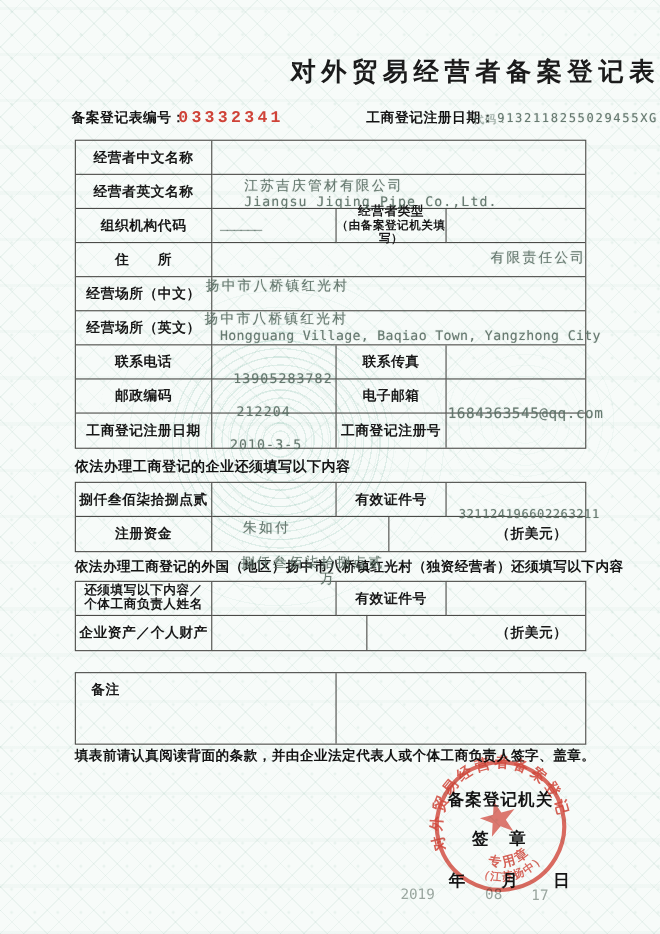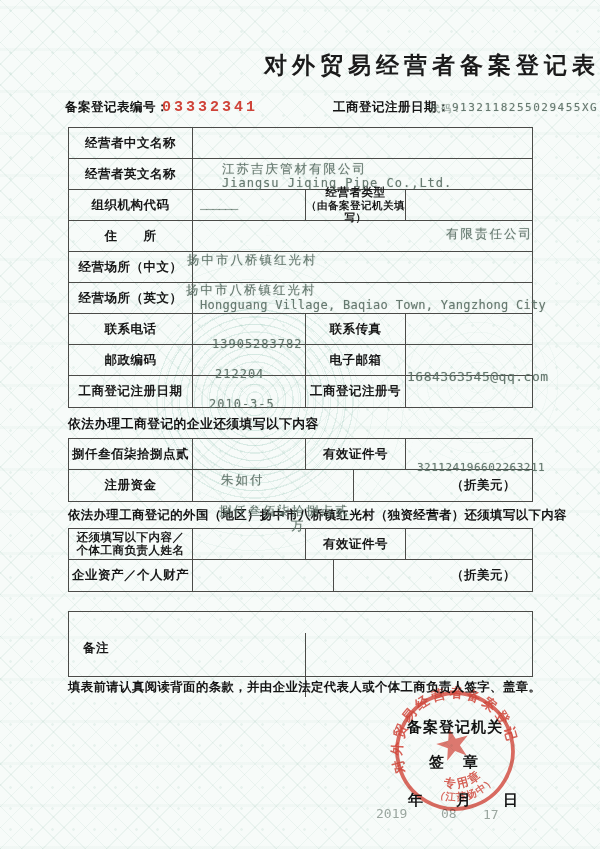--- a/index.html
+++ b/index.html
@@ -29,21 +29,21 @@
 
   .tbl  { position:absolute; border:1px solid #4b4b48; box-sizing:content-box; }
   .cell { position:absolute; box-sizing:border-box; border-right:1px solid #4b4b48; border-bottom:1px solid #4b4b48; }
   .cell.nr { border-right:none; }
   .cell.nb { border-bottom:none; }
   .lab  { display:flex; align-items:center; justify-content:center; text-align:center;
           font-weight:bold; font-size:12.5px; color:#181818; letter-spacing:0.5px; line-height:1.15; }
   .lab.sm { font-size:11.5px; }
   .lab.two { flex-direction:column; }
   .lab .l2 { font-size:10.5px; }
-  .lab.tl { align-items:flex-start; justify-content:flex-start; padding:8px 0 0 14px;margin-top:21px; }
+  .lab.tl { align-items:flex-start; justify-content:flex-start; padding:8px 0 0 14px; }
   .usd { justify-content:flex-end; padding-right:16px; }
 
   .fv { position:absolute; font-family:"DejaVu Sans Mono","DejaVu Sans",monospace;
         font-size:12px; color:rgba(90,110,100,0.88); letter-spacing:1px; white-space:pre;
         text-shadow:0 0 1px rgba(90,110,100,0.45); }
   .fv-cn { font-size:12.5px; letter-spacing:2px;margin-top:16px; }
   .fv-dash { color:rgba(90,110,100,0.55); letter-spacing:-1px; }
   .regno { position:absolute; font-family:Liberation Mono, monospace; font-weight:bold;
            font-size:15px; color:#cf4338; letter-spacing:3px; }
   .faint { color:rgba(100,120,110,0.55); font-size:10px; }
@@ -150,21 +150,21 @@
   <span class="fv fv-cn" style="left:221px;top:456px">朱如付</span>
   <span class="fv" style="left:417px;top:461px;font-size:11px;letter-spacing:0.5px">321124196602263211</span>
   <span class="fv fv-cn" style="left:219px;top:487px">捌仟叁佰柒拾捌点贰</span>
   <span class="fv fv-cn" style="left:291px;top:502px">万</span>
 
   <span class="signtxt" style="left:407px;top:718px;letter-spacing:1px">备案登记机关</span>
   <span class="signtxt" style="left:429px;top:753px">签　章</span>
   <span class="signtxt" style="left:408px;top:791px">年</span>
   <span class="signtxt" style="left:456px;top:791px">月</span>
   <span class="signtxt" style="left:503px;top:791px">日</span>
-  <span class="datenum" style="left:376px;top:806px">2019</span>
+  <span class="datenum" style="left:364px;top:806px">2019</span>
   <span class="datenum" style="left:441px;top:806px">08</span>
   <span class="datenum" style="left:483px;top:807px">17</span>
 
   <svg class="seal" style="left:380px;top:676px" width="150" height="150" viewBox="0 0 140 140">
     <g transform="rotate(-15 70 70)">
       <defs>
         <path id="sealArcTop" d="M 21.7 82.9 A 50 50 0 1 1 118.3 82.9" fill="none"></path>
         <path id="sealArcMid" d="M 40.6 87 A 34 34 0 0 0 99.4 87" fill="none"></path>
         <path id="sealArcBot" d="M 32.3 96.4 A 46 46 0 0 0 107.7 96.4" fill="none"></path>
       </defs>

